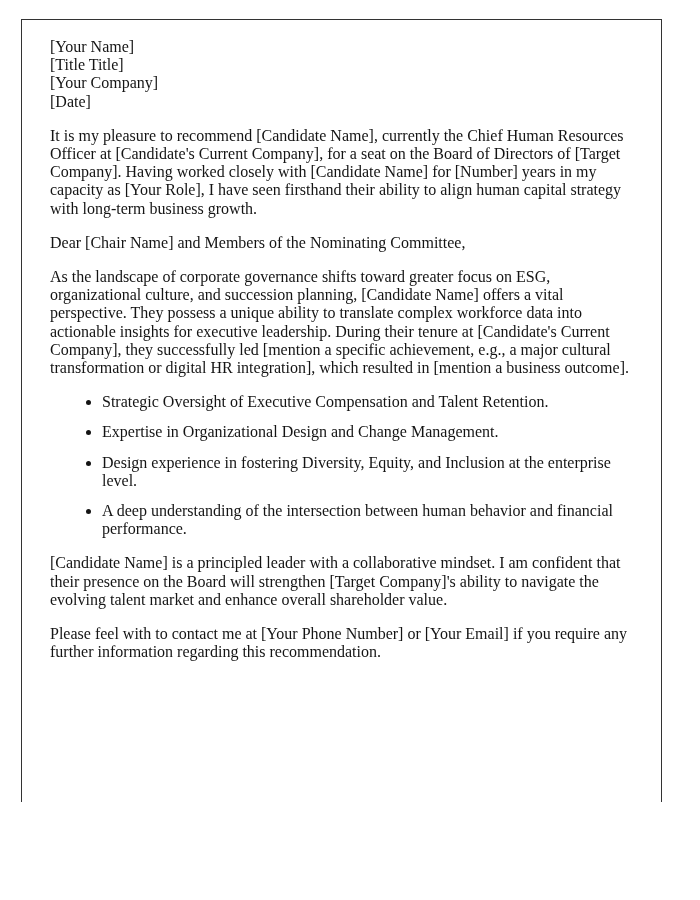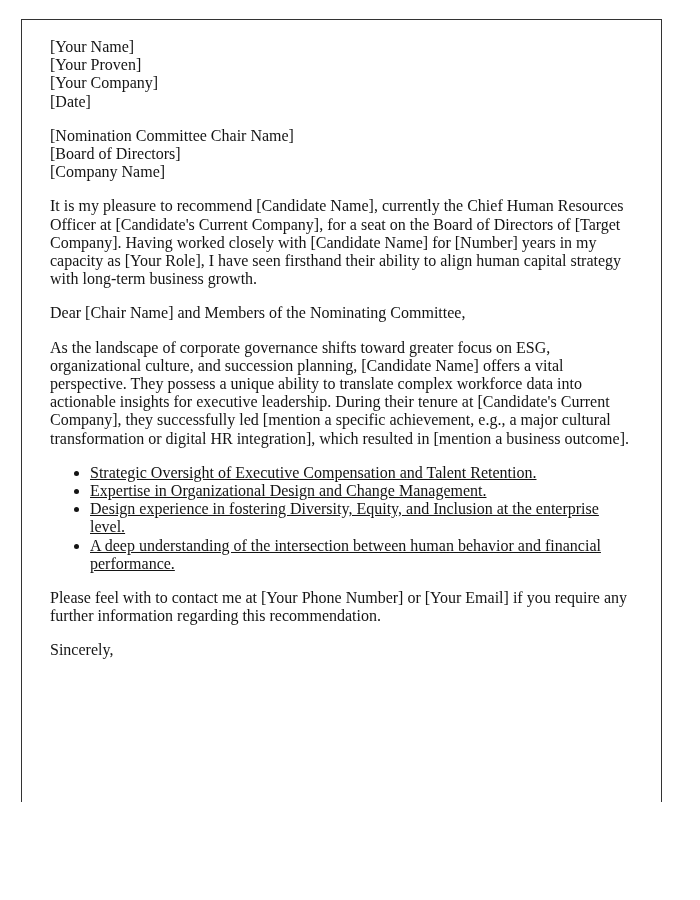--- a/index.html
+++ b/index.html
@@ -37,57 +37,51 @@
     margin: 16px 0;
   }
   .letter-box p:first-child {
     margin-top: 0;
   }
   .letter-box ul {
     margin: 16px 0;
     padding-left: 40px;
   }
   .letter-box li {
-    margin: 0;
-    text-decoration: underline;
+    margin: 12px;
   }
 </style>
 </head>
 <body>
 
 <div class="canvas">
   <div class="letter-box">
 
     <p>
       <span>[Your Name]</span><br>
-      <span>[Your Proven]</span><br>
+      <span>[Title Title]</span><br>
       <span>[Your Company]</span><br>
       <span>[Date]</span>
     </p>
 
-    <p>
-      <span>[Nomination Committee Chair Name]</span><br>
-      <span>[Board of Directors]</span><br>
-      <span>[Company Name]</span>
-    </p>
 
 
     <p>It is my pleasure to recommend [Candidate Name], currently the Chief Human Resources Officer at [Candidate's Current Company], for a seat on the Board of Directors of [Target Company]. Having worked closely with [Candidate Name] for [Number] years in my capacity as [Your Role], I have seen firsthand their ability to align human capital strategy with long-term business growth.</p>
 
     <p>Dear [Chair Name] and Members of the Nominating Committee,</p>
 
     <p>As the landscape of corporate governance shifts toward greater focus on ESG, organizational culture, and succession planning, [Candidate Name] offers a vital perspective. They possess a unique ability to translate complex workforce data into actionable insights for executive leadership. During their tenure at [Candidate's Current Company], they successfully led [mention a specific achievement, e.g., a major cultural transformation or digital HR integration], which resulted in [mention a business outcome].</p>
 
 
     <ul>
       <li>Strategic Oversight of Executive Compensation and Talent Retention.</li>
       <li>Expertise in Organizational Design and Change Management.</li>
       <li>Design experience in fostering Diversity, Equity, and Inclusion at the enterprise level.</li>
       <li>A deep understanding of the intersection between human behavior and financial performance.</li>
     </ul>
 
+    <p>[Candidate Name] is a principled leader with a collaborative mindset. I am confident that their presence on the Board will strengthen [Target Company]'s ability to navigate the evolving talent market and enhance overall shareholder value.</p>
 
     <p>Please feel with to contact me at [Your Phone Number] or [Your Email] if you require any further information regarding this recommendation.</p>
 
-    <p>Sincerely,</p>
 
   </div>
 </div>
 
 </body></html>

